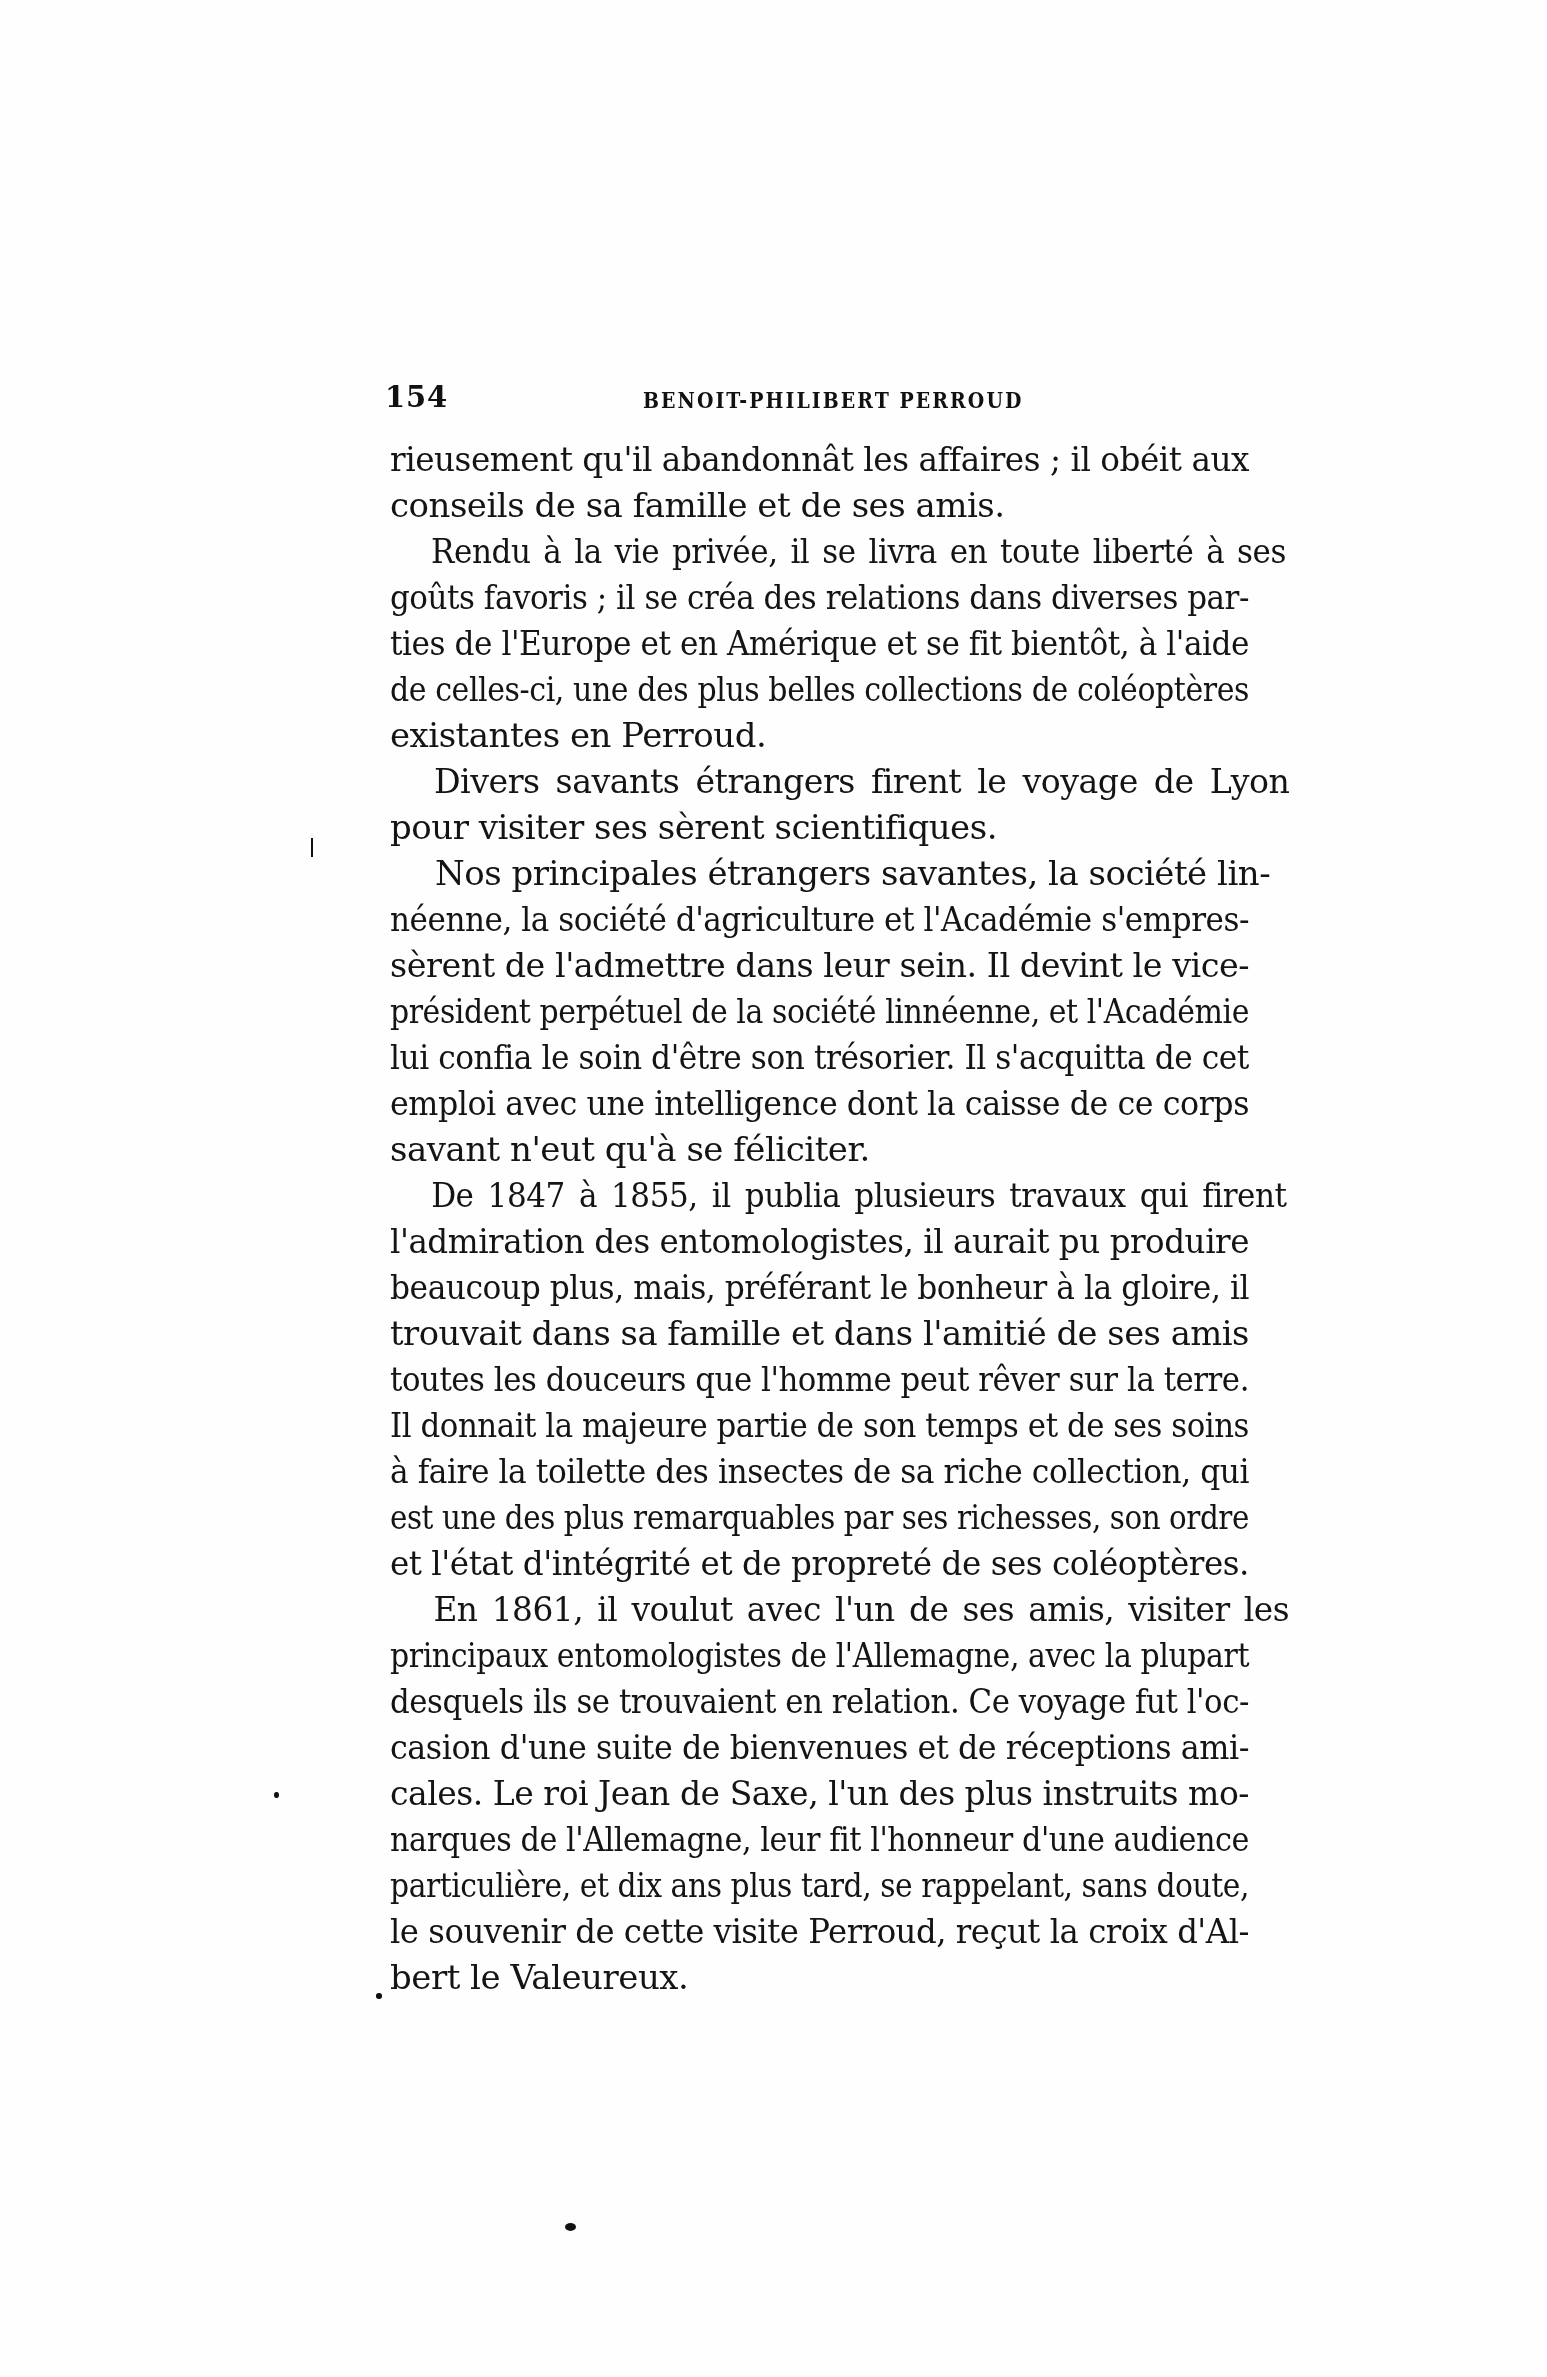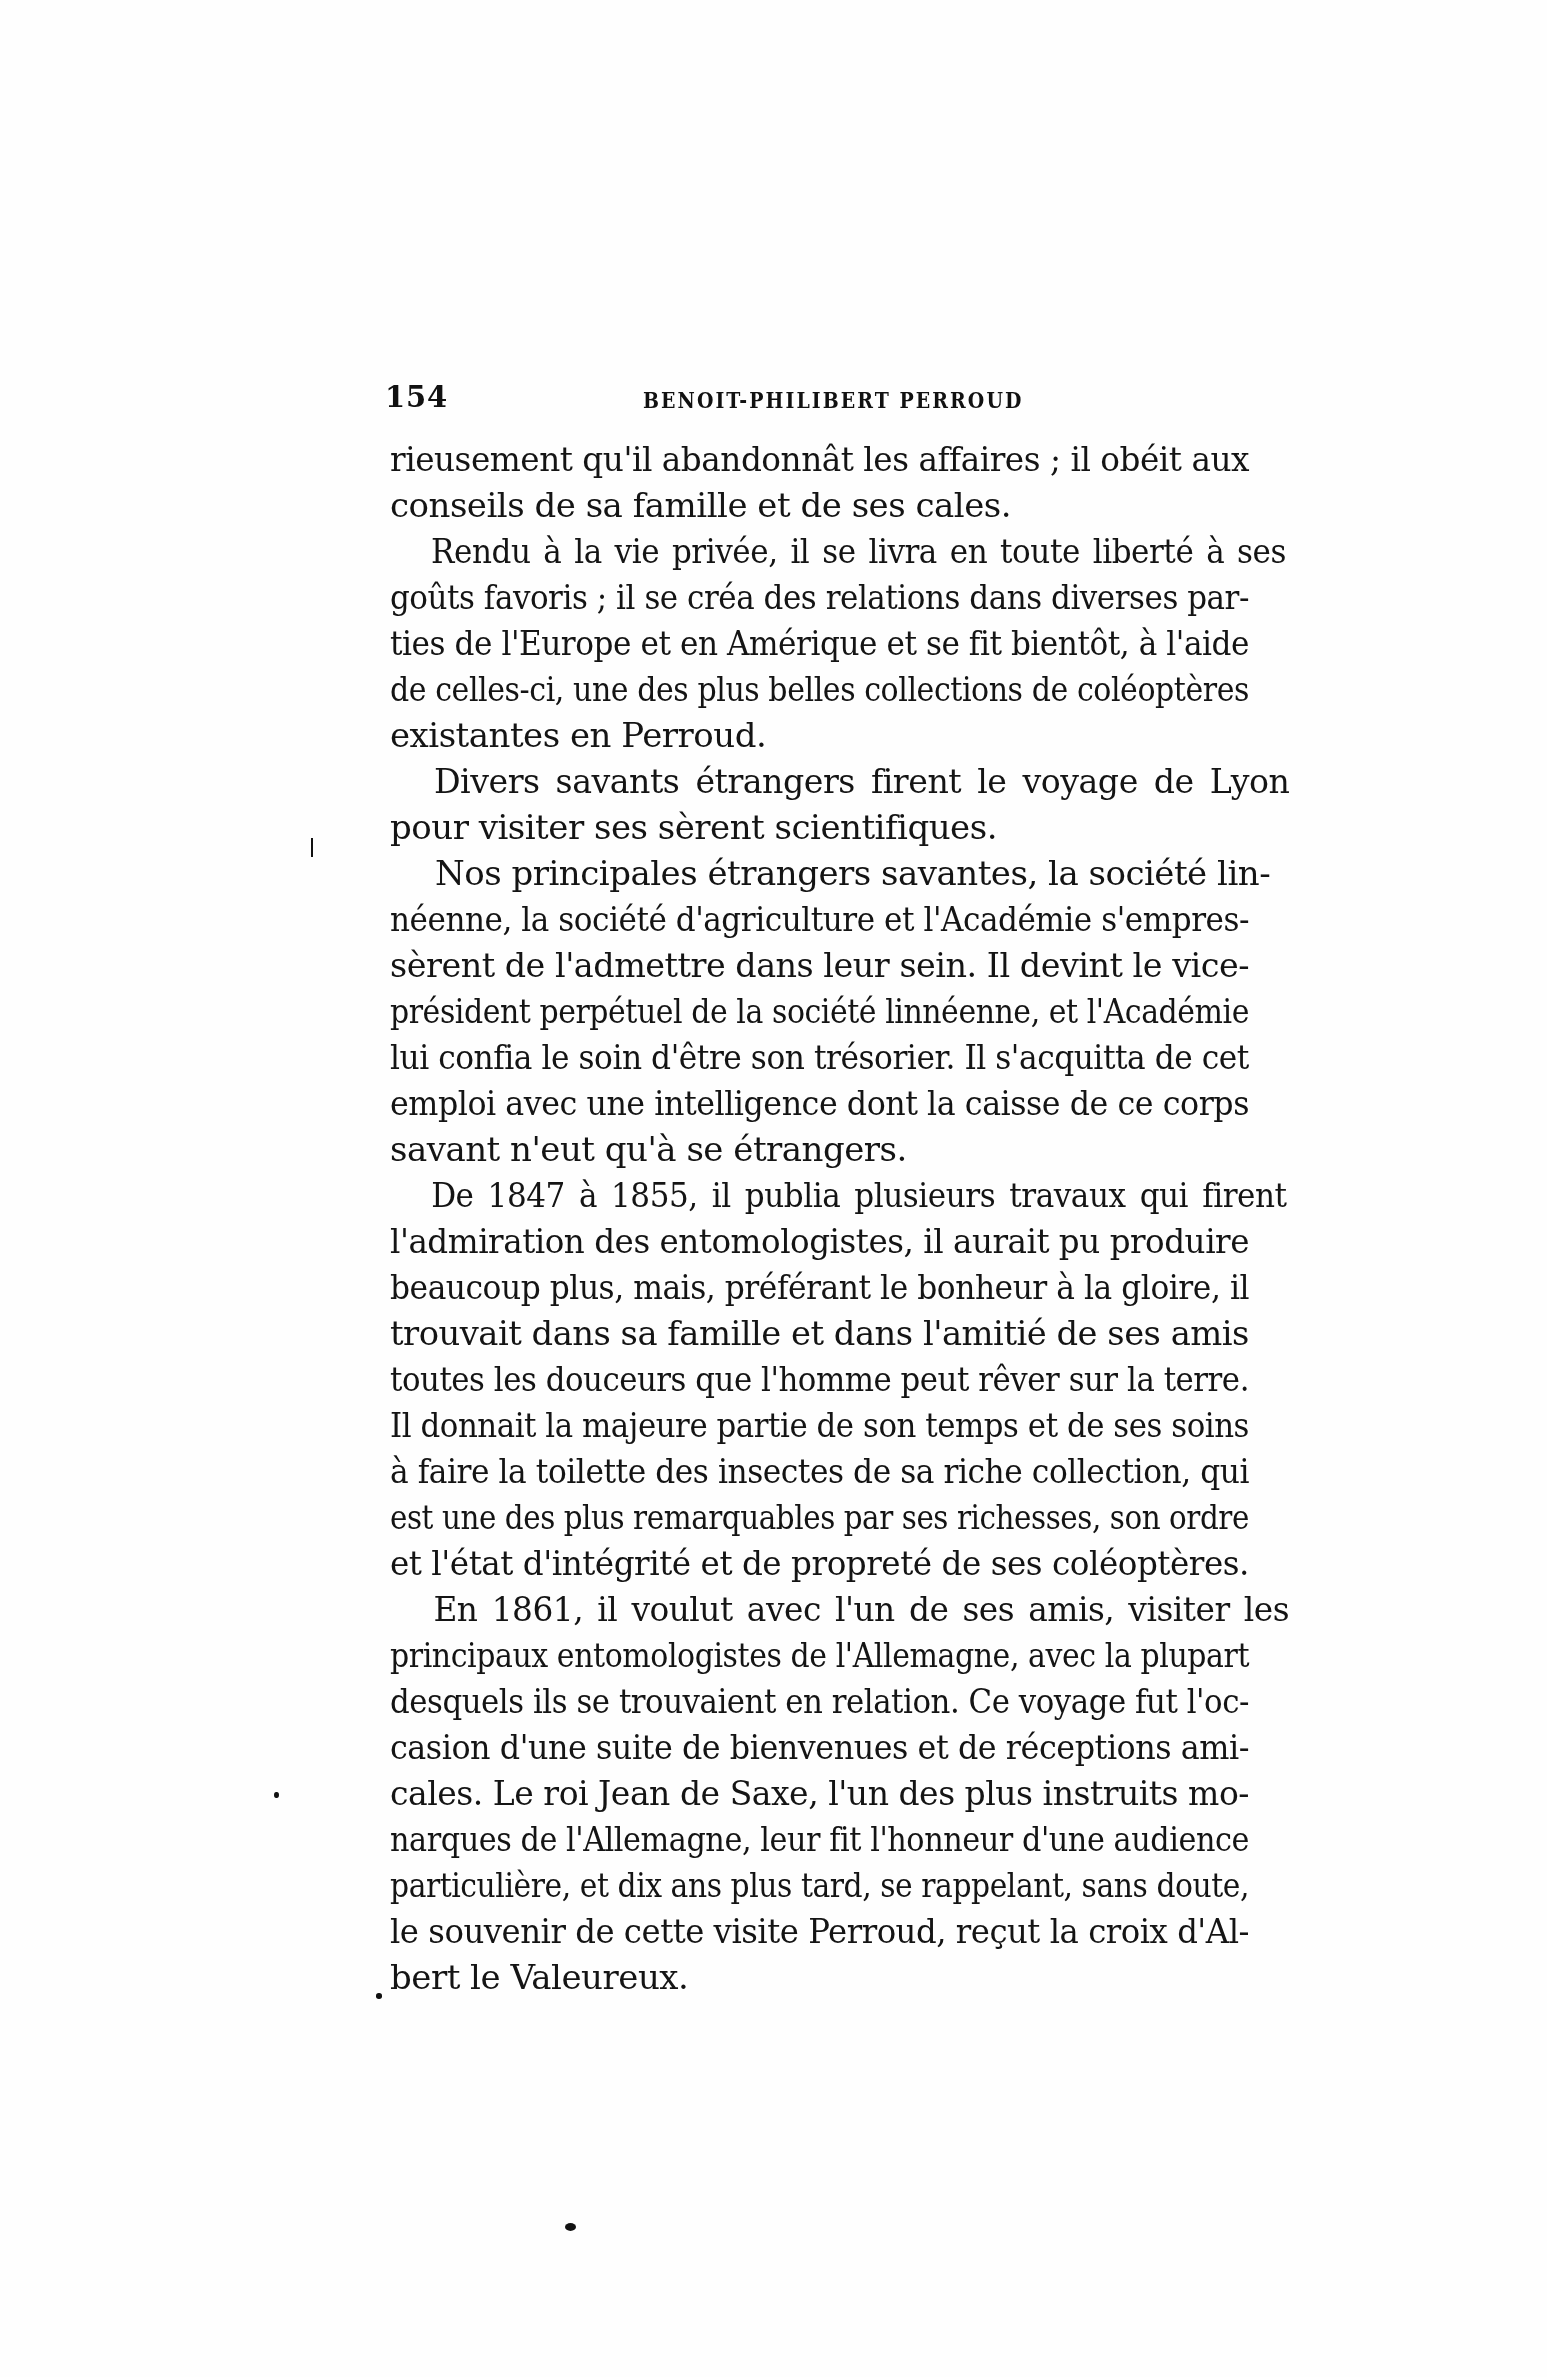--- a/index.html
+++ b/index.html
@@ -20,41 +20,41 @@
 <div class="page">
 
   <div class="header">
     <span class="folio">154</span>
     <span class="running-title">BENOIT-PHILIBERT PERROUD</span>
   </div>
 
   <div class="body" id="body-text">
       <div>
         <span class="line" style="transform-origin: left center; transform: scaleX(0.9621); width: 889px;">rieusement qu'il abandonnât les affaires ; il obéit aux</span>
-        <span class="line last">conseils de sa famille et de ses cales.</span>
+        <span class="line last">conseils de sa famille et de ses amis.</span>
       </div>
       <div>
         <span class="line indent" style="transform-origin: left center; transform: scaleX(0.9133); width: 936px;">Rendu à la vie privée, il se livra en toute liberté à ses</span>
         <span class="line" style="transform-origin: left center; transform: scaleX(0.9109); width: 939px;">goûts favoris ; il se créa des relations dans diverses par-</span>
         <span class="line" style="transform-origin: left center; transform: scaleX(0.9159); width: 934px;">ties de l'Europe et en Amérique et se fit bientôt, à l'aide</span>
         <span class="line" style="transform-origin: left center; transform: scaleX(0.8833); width: 968px;">de celles-ci, une des plus belles collections de coléoptères</span>
         <span class="line last">existantes en Perroud.</span>
       </div>
       <div>
         <span class="line indent" style="transform-origin: left center; transform: scaleX(0.9766); width: 876px;">Divers savants étrangers firent le voyage de Lyon</span>
         <span class="line last">pour visiter ses sèrent scientifiques.</span>
       </div>
       <div>
         <span class="line indent">Nos principales étrangers savantes, la société lin-</span>
         <span class="line" style="transform-origin: left center; transform: scaleX(0.914); width: 936px;">néenne, la société d'agriculture et l'Académie s'empres-</span>
         <span class="line" style="transform-origin: left center; transform: scaleX(0.982); width: 871px;">sèrent de l'admettre dans leur sein. Il devint le vice-</span>
         <span class="line" style="transform-origin: left center; transform: scaleX(0.8806); width: 971px;">président perpétuel de la société linnéenne, et l'Académie</span>
         <span class="line" style="transform-origin: left center; transform: scaleX(0.9187); width: 931px;">lui confia le soin d'être son trésorier. Il s'acquitta de cet</span>
         <span class="line" style="transform-origin: left center; transform: scaleX(0.9327); width: 917px;">emploi avec une intelligence dont la caisse de ce corps</span>
-        <span class="line last">savant n'eut qu'à se étrangers.</span>
+        <span class="line last">savant n'eut qu'à se féliciter.</span>
       </div>
       <div>
         <span class="line indent" style="transform-origin: left center; transform: scaleX(0.914); width: 936px;">De 1847 à 1855, il publia plusieurs travaux qui firent</span>
         <span class="line" style="transform-origin: left center; transform: scaleX(0.9583); width: 893px;">l'admiration des entomologistes, il aurait pu produire</span>
         <span class="line" style="transform-origin: left center; transform: scaleX(0.9207); width: 929px;">beaucoup plus, mais, préférant le bonheur à la gloire, il</span>
         <span class="line" style="transform-origin: left center; transform: scaleX(0.9928); width: 862px;">trouvait dans sa famille et dans l'amitié de ses amis</span>
         <span class="line" style="transform-origin: left center; transform: scaleX(0.9059); width: 944px;">toutes les douceurs que l'homme peut rêver sur la terre.</span>
         <span class="line" style="transform-origin: left center; transform: scaleX(0.9072); width: 943px;">Il donnait la majeure partie de son temps et de ses soins</span>
         <span class="line" style="transform-origin: left center; transform: scaleX(0.9202); width: 930px;">à faire la toilette des insectes de sa riche collection, qui</span>
         <span class="line" style="transform-origin: left center; transform: scaleX(0.8646); width: 989px;">est une des plus remarquables par ses richesses, son ordre</span>

